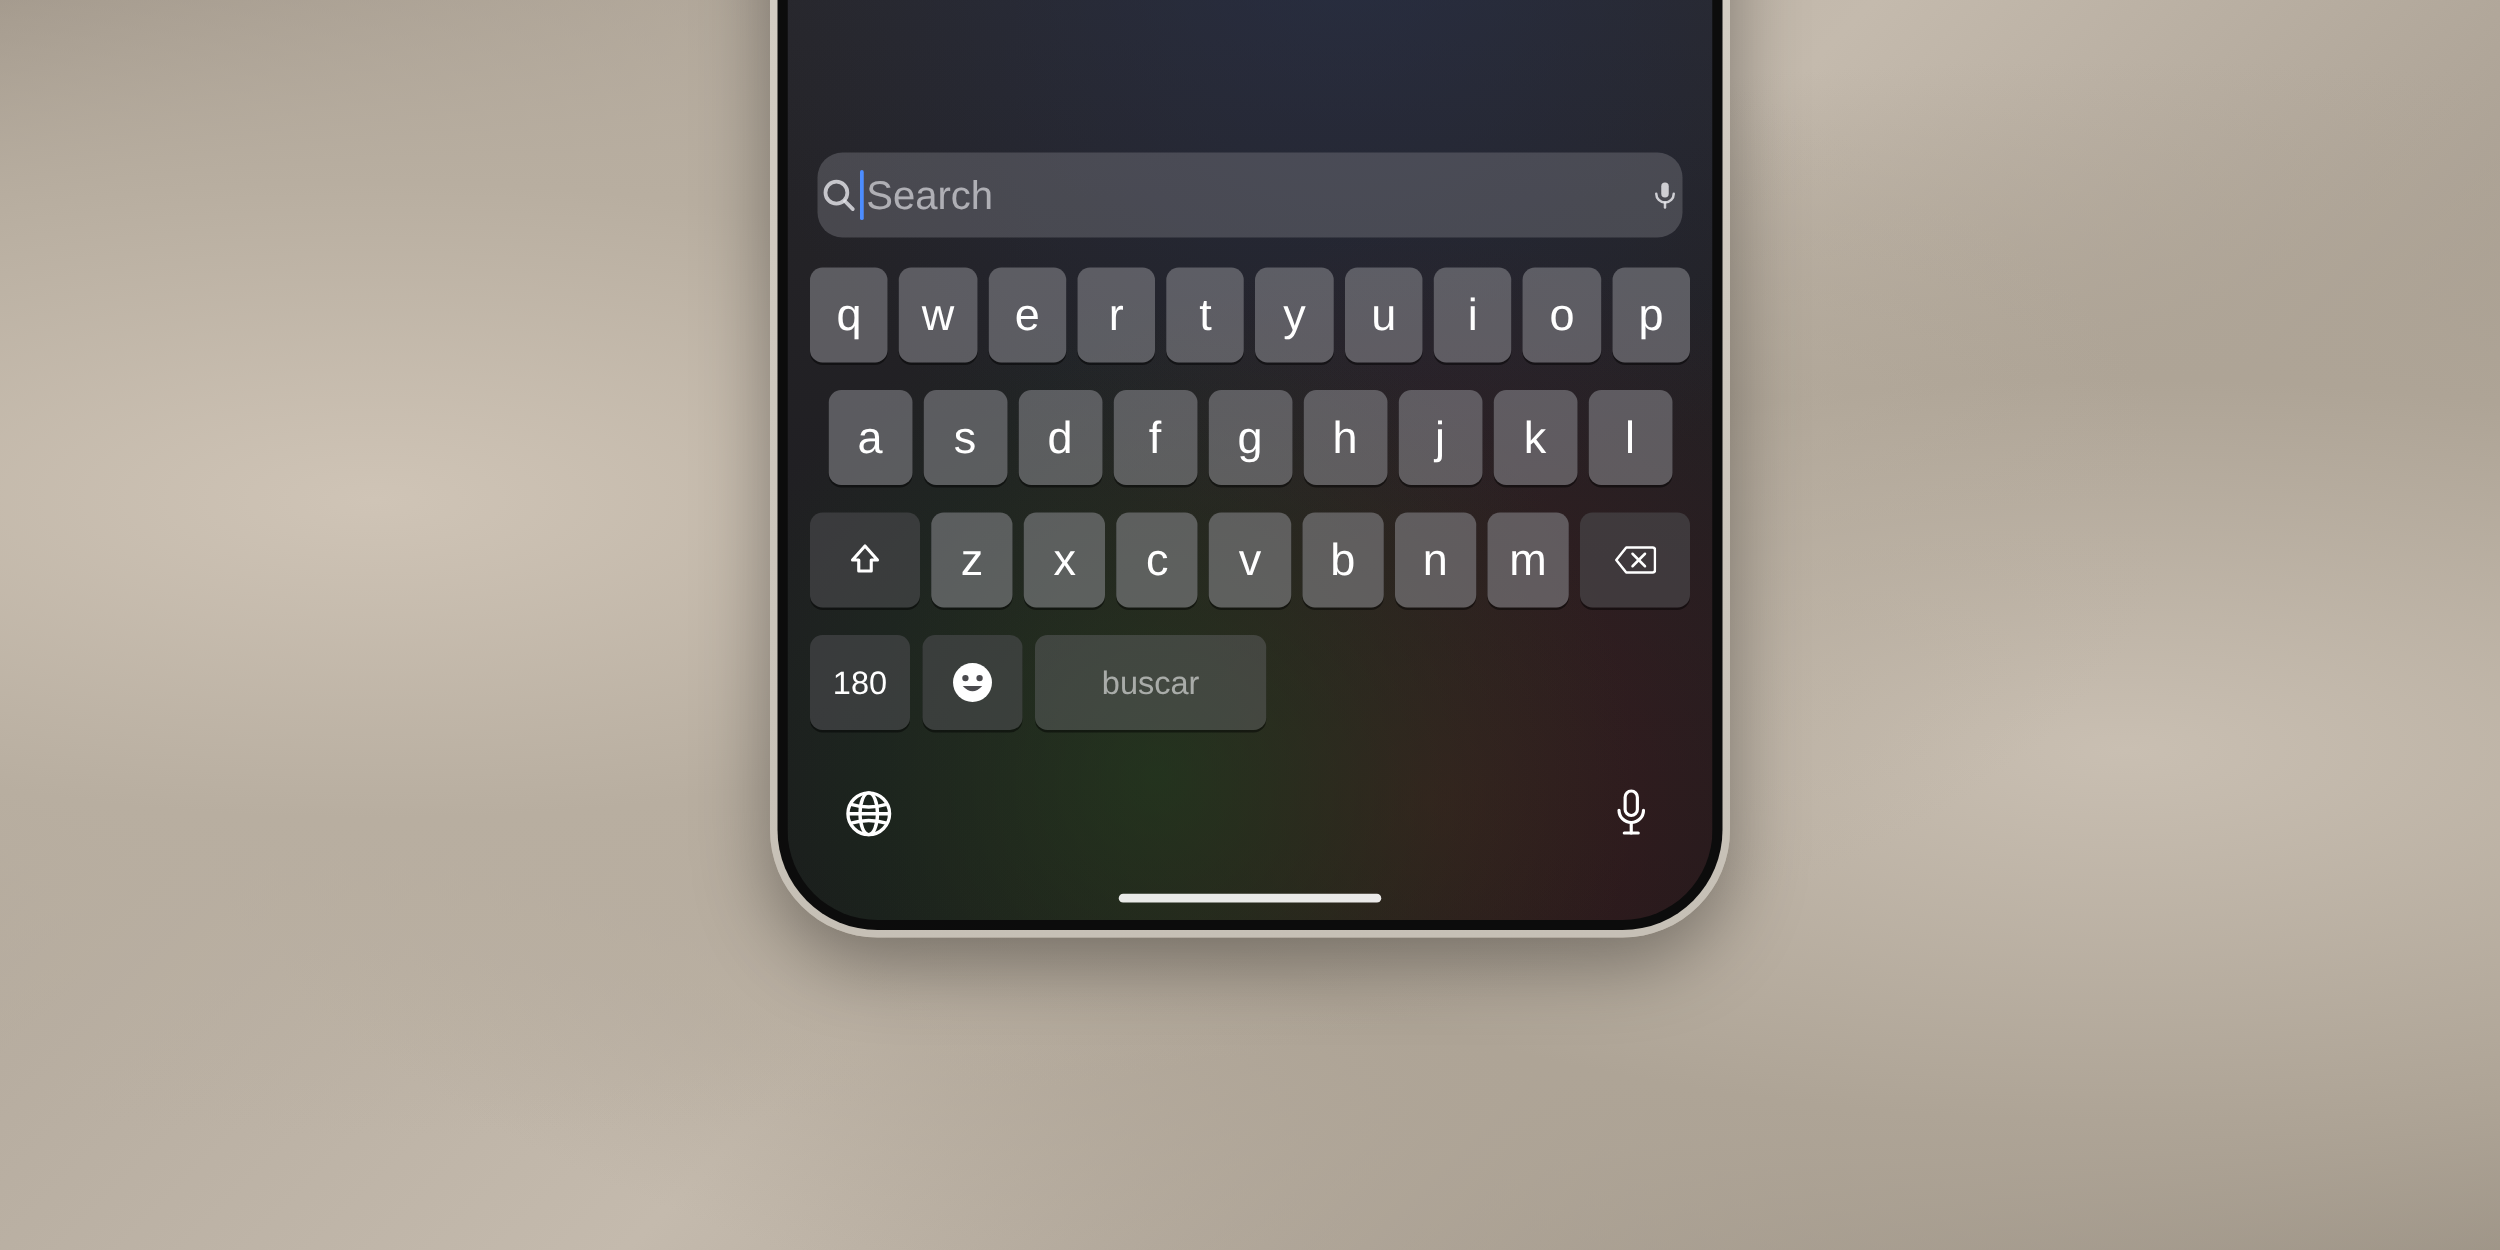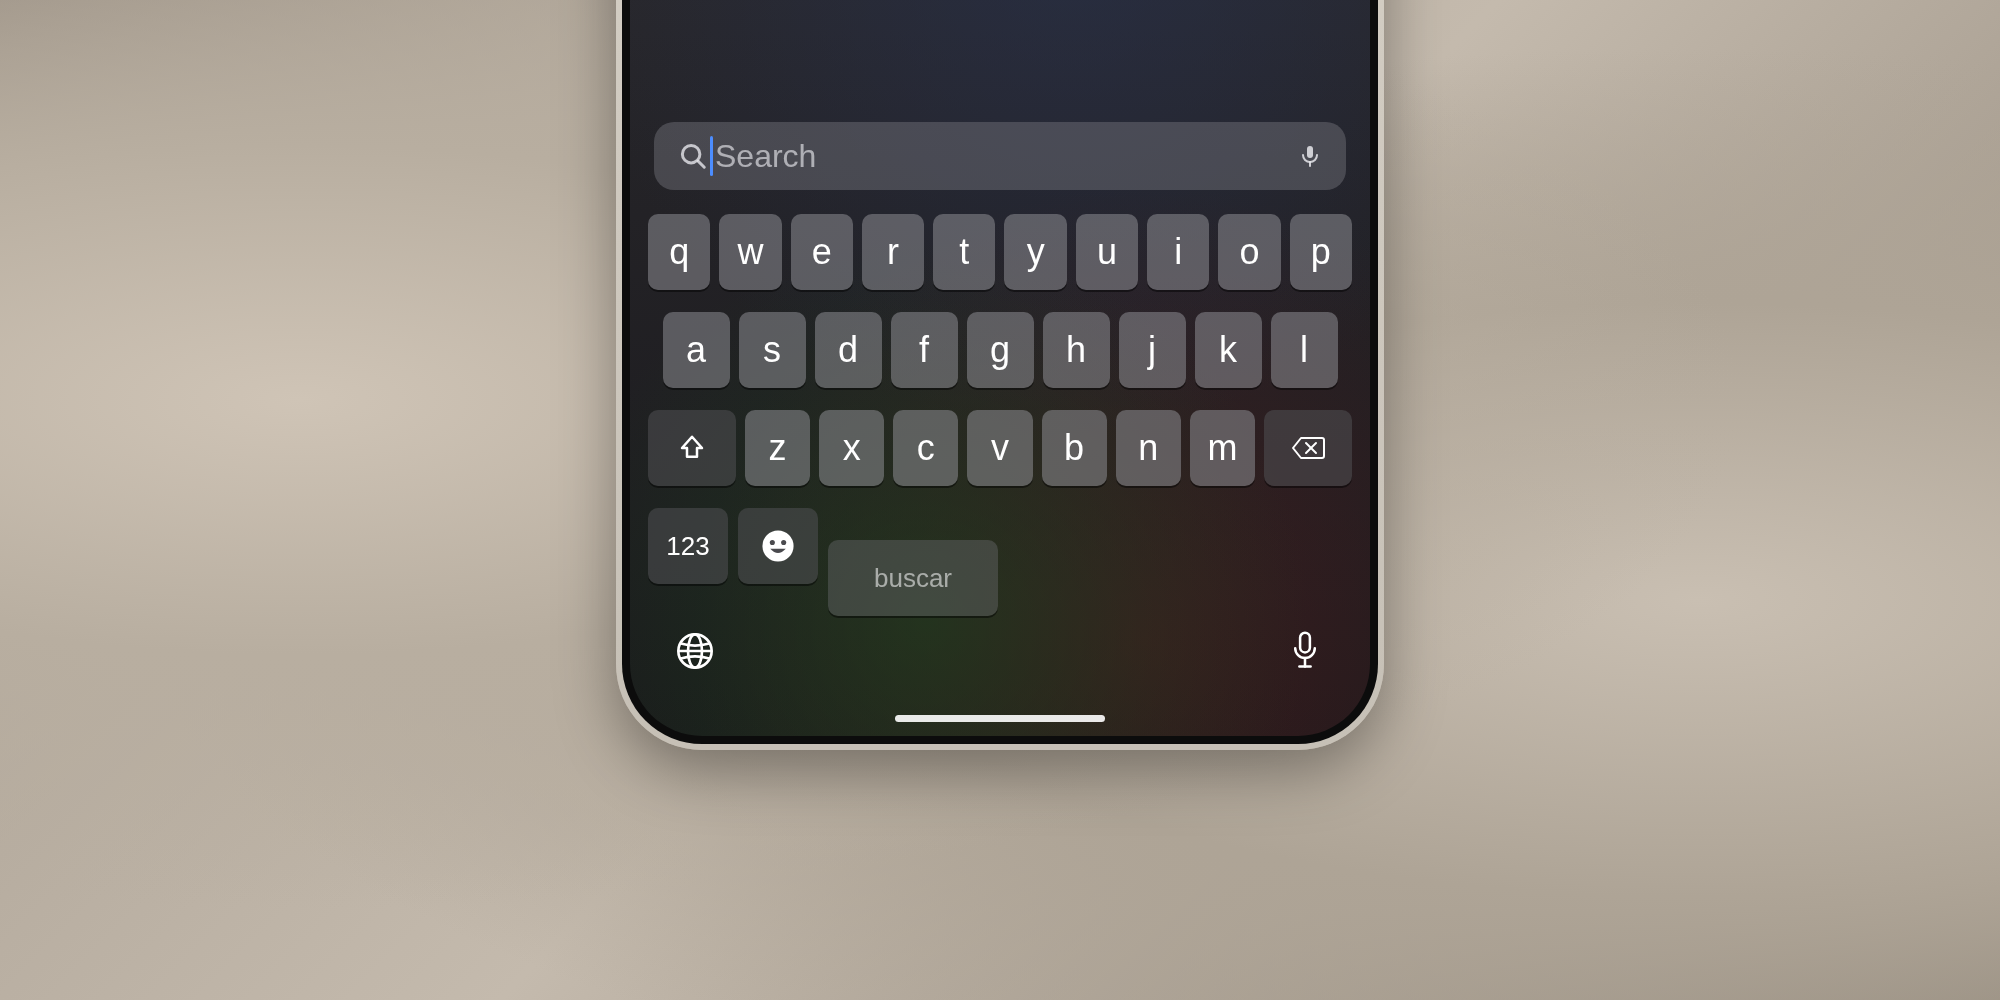--- a/index.html
+++ b/index.html
@@ -47,21 +47,21 @@
 
   
   .search-bar {
     position: absolute;
     left: 24px; right: 24px; top: 348px;
     height: 68px;
     border-radius: 20px;
     background: rgba(125,125,130,0.42);
     display: flex;
     align-items: center;
-    padding: 0 24px;
+    padding: 0 2px;
     gap: 2px;
   }
   .search-bar .search-ico svg,
   .search-bar .mic-ico svg { display:block; }
   .search-input {
     flex: 1;
     background: transparent;
     border: none;
     outline: none;
     color: #fff;
@@ -104,21 +104,21 @@
   .key.fn {
     background: rgba(80,80,84,0.55);
   }
   .key.fixed { flex: none; }
   .w-shift { width: 88px; }
   .w-bksp  { width: 88px; }
   .row4 .key { height: 76px; }
   .w-123   { width: 80px; font-size:26px; }
   .w-emoji { width: 80px; }
   .w-space { flex:1; font-size:26px; color:rgba(255,255,255,0.92); background: rgba(145,145,150,0.55);}
-  .w-search{ width: 170px; font-size:26px; color:rgba(255,255,255,0.55); background: rgba(110,110,115,0.4); margin-top: 32px;}
+  .w-search{ width: 185px; font-size:26px; color:rgba(255,255,255,0.55); background: rgba(110,110,115,0.4);}
   .row4 { gap: 10px; }
 
   
   .bottom-bar {
     position: absolute;
     left: 0; right: 0; top: 842px;
     height: 70px;
     display: flex;
     justify-content: space-between;
     padding: 0 44px;
@@ -204,21 +204,21 @@
           <div class="key fn fixed w-bksp">
             <svg width="34" height="26" viewBox="0 0 34 26" fill="none" stroke="#fff" stroke-width="2" stroke-linejoin="round" stroke-linecap="round">
               <path d="M10 3 L31 3 Q33 3 33 5 L33 21 Q33 23 31 23 L10 23 L2 13 Z"></path>
               <line x1="15" y1="8" x2="25" y2="18"></line>
               <line x1="25" y1="8" x2="15" y2="18"></line>
             </svg>
           </div>
         </div>
 
         <div class="row row4">
-          <div class="key fn fixed w-123">123</div>
+          <div class="key fn fixed w-123">180</div>
           <div class="key fn fixed w-emoji">
             <svg width="34" height="34" viewBox="0 0 24 24" fill="#fff">
               <circle cx="12" cy="12" r="11"></circle>
               <circle cx="8" cy="9.5" r="1.8" fill="#4a4a4e"></circle>
               <circle cx="16" cy="9.5" r="1.8" fill="#4a4a4e"></circle>
               <path d="M6.5 14 Q12 20 17.5 14" fill="#4a4a4e"></path>
             </svg>
           </div>
           <div class="key fixed w-search">buscar</div>
         </div>

